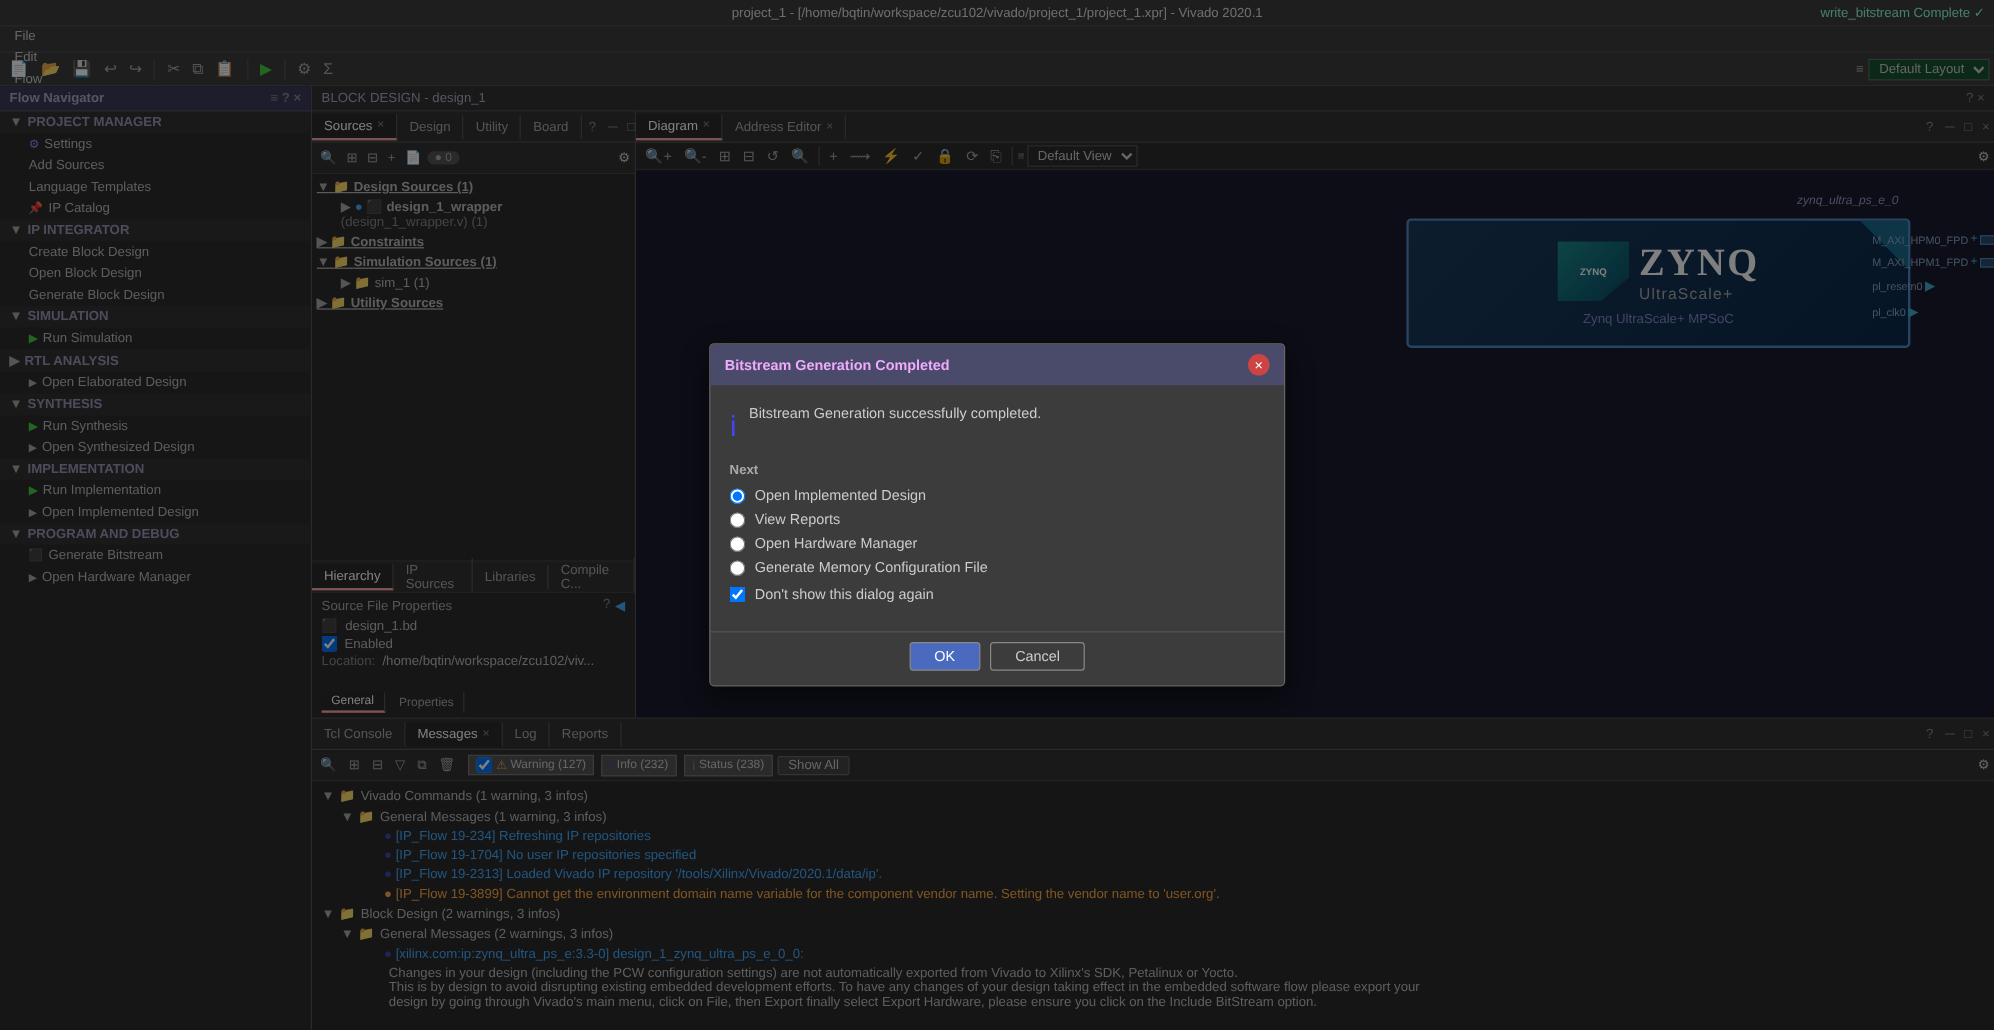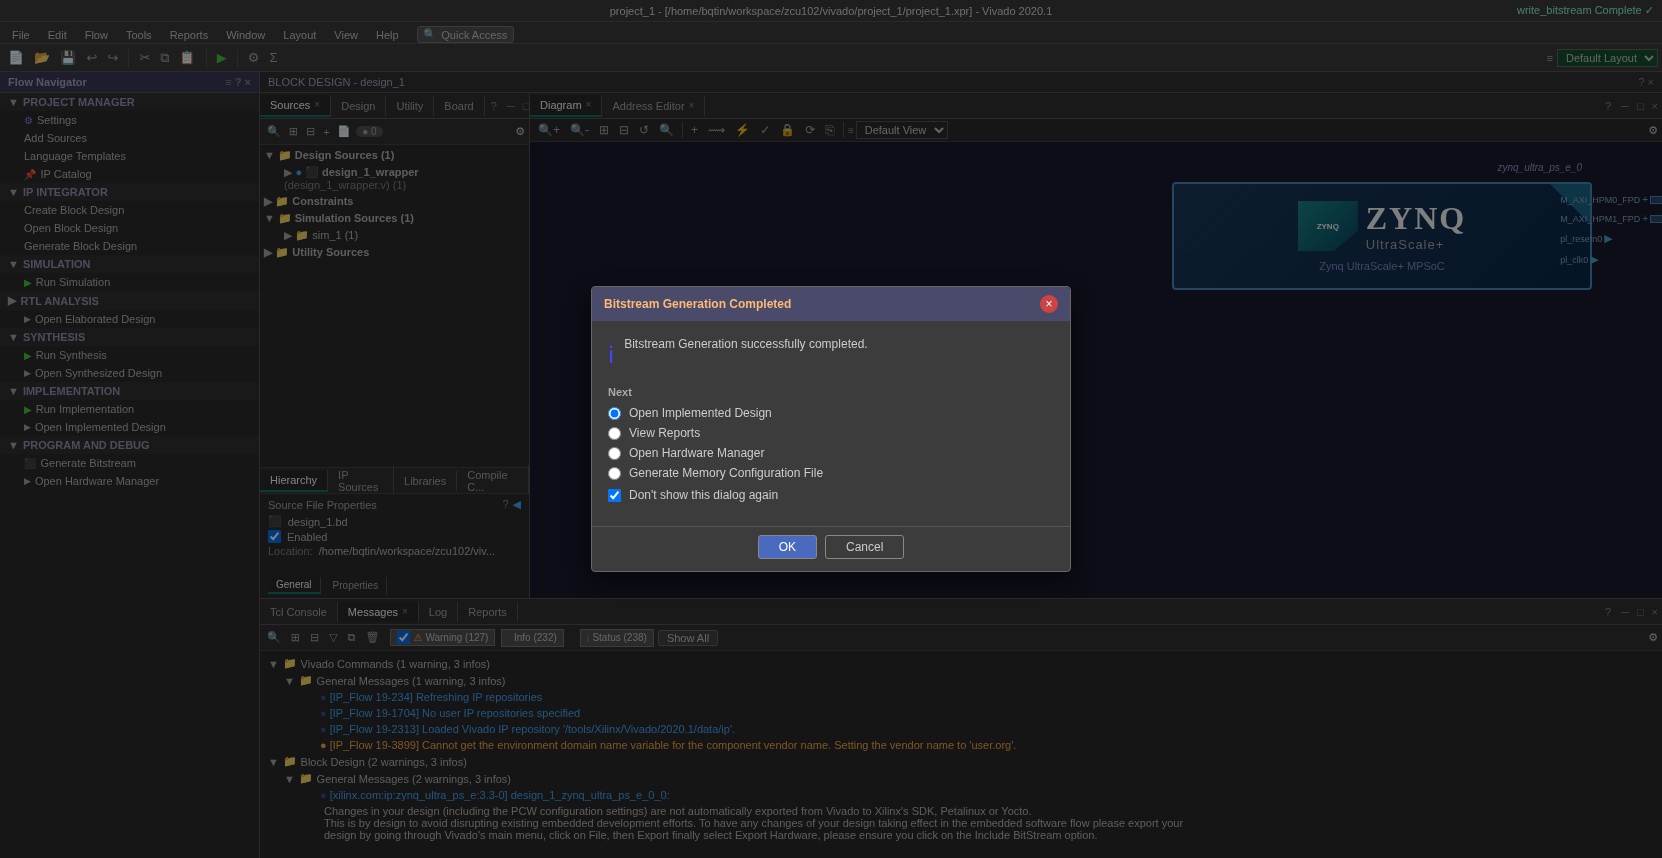--- a/index.html
+++ b/index.html
@@ -3,21 +3,21 @@
   <meta charset="utf-8">
   <style>
     * { box-sizing: border-box; margin: 0; padding: 0; }
     body { font-family: 'Segoe UI', Arial, sans-serif; font-size: 11px; background: #2b2b2b; color: #ccc; overflow: hidden; }
 
     
     #titlebar { background: #3c3c3c; color: #ddd; height: 22px; display: flex; align-items: center; justify-content: center; font-size: 11px; border-bottom: 1px solid #555; position: relative; }
     #titlebar-right { position: absolute; right: 8px; display: flex; align-items: center; gap: 8px; font-size: 11px; color: #8fc; }
 
     
-    #menubar { background: #3c3c3c; height: 22px; display: flex; align-items: flex-end; padding: 0 4px; border-bottom: 1px solid #555; gap: 2px; }
+    #menubar { background: #3c3c3c; height: 22px; display: flex; align-items: flex-start; padding: 0 4px; border-bottom: 1px solid #555; gap: 2px; flex-direction: column; }
     .menu-item { color: #ccc; padding: 2px 8px; cursor: pointer; font-size: 11px; }
     #quick-access { background: #555; border: 1px solid #777; border-radius: 3px; color: #ccc; font-size: 11px; padding: 1px 6px; display: flex; align-items: center; gap: 4px; margin-left: 8px; }
 
     
     #toolbar { background: #3c3c3c; height: 28px; display: flex; align-items: center; padding: 0 4px; border-bottom: 1px solid #555; gap: 2px; }
     .tb-btn { background: transparent; border: none; color: #aaa; cursor: pointer; padding: 2px 4px; font-size: 13px; }
     #layout-select { background: #14532d; border: 1px solid #666; color: #ccc; font-size: 11px; padding: 1px 4px; margin-left: auto; }
 
     
     #main { display: flex; height: calc(858px - 22px - 22px - 28px); }
@@ -36,56 +36,56 @@
 
     
     #center { flex: 1; display: flex; flex-direction: column; background: #2b2b2b; overflow: hidden; }
 
     
     #bd-header { background: #333; padding: 4px 8px; border-bottom: 1px solid #555; font-size: 11px; color: #aac; display: flex; align-items: center; justify-content: space-between; }
 
     
     .tab-bar { background: #333; display: flex; align-items: center; border-bottom: 1px solid #555; height: 26px; }
     .tab { padding: 4px 10px; cursor: pointer; font-size: 11px; color: #aaa; border-right: 1px solid #555; display: flex; align-items: center; gap: 4px; }
-    .tab.active { background: #2b2b2b; color: #fff; border-bottom: 2px solid #0f766e; }
+    .tab.active { background: #2b2b2b; color: #fff; border-bottom: 2px solid #fca5a5; }
     .tab-close { color: #888; font-size: 10px; cursor: pointer; }
 
     
     #sources-panel { width: 270px; background: #2d2d2d; border-right: 1px solid #555; display: flex; flex-direction: column; flex-shrink: 0; }
     #top-area { flex: 1; display: flex; overflow: hidden; }
 
     
     #diagram-area { flex: 1; background: #1e1e2e; position: relative; overflow: hidden; }
 
     
     #bottom-area { height: 260px; background: #2b2b2b; border-top: 1px solid #555; display: flex; flex-direction: column; flex-shrink: 0; }
 
     
     .panel-toolbar { background: #333; display: flex; align-items: center; padding: 2px 4px; border-bottom: 1px solid #444; gap: 2px; height: 26px; }
     .pt-btn { background: transparent; border: none; color: #aaa; cursor: pointer; padding: 1px 3px; font-size: 11px; }
 
     
     .tree-item { padding: 2px 4px 2px 8px; font-size: 11px; color: #bbb; cursor: pointer; }
-    .tree-group { padding: 2px 4px 2px 4px; font-size: 11px; color: #bbb; cursor: pointer; font-weight: bold; }
+    .tree-group { padding: 2px 4px 2px 4px; font-size: 11px; color: #bbb; cursor: pointer; font-weight: bold; text-decoration: underline; }
 
     
     #sfp { background: #2d2d2d; border-top: 1px solid #444; padding: 4px 8px; font-size: 11px; }
     #sfp-header { display: flex; align-items: center; justify-content: space-between; color: #aaa; margin-bottom: 4px; }
     .sfp-row { display: flex; gap: 6px; align-items: center; margin: 2px 0; font-size: 11px; color: #bbb; }
 
     
     .msg-item { padding: 2px 8px 2px 20px; font-size: 11px; color: #bbb; }
     .msg-item.info { color: #4af; }
     .msg-item.warn { color: #fa4; }
 
     
     #dialog-overlay { position: fixed; top: 0; left: 0; right: 0; bottom: 0; background: rgba(0,0,0,0.5); display: flex; align-items: center; justify-content: center; z-index: 100; }
     #dialog { background: #3c3c3c; border: 1px solid #666; border-radius: 4px; width: 480px; box-shadow: 0 8px 24px rgba(0,0,0,0.6); }
     #dialog-header { background: #4a4a6a; padding: 8px 12px; display: flex; align-items: center; justify-content: space-between; border-radius: 4px 4px 0 0; }
-    #dialog-title { color: #fdba74; font-weight: bold; font-size: 12px; }
+    #dialog-title { color: #f0abfc; font-weight: bold; font-size: 12px; }
     #dialog-close { background: #c44; border: none; color: #fff; width: 18px; height: 18px; border-radius: 50%; cursor: pointer; font-size: 12px; display: flex; align-items: center; justify-content: center; }
     #dialog-body { padding: 16px; }
     .dialog-success { display: flex; align-items: flex-start; gap: 10px; margin-bottom: 16px; }
     .dialog-info-icon { color: #44f; font-size: 24px; }
     .dialog-msg { color: #ccc; font-size: 12px; }
     .dialog-next { color: #aaa; font-size: 11px; font-weight: bold; margin-bottom: 8px; }
     .radio-option { display: flex; align-items: center; gap: 8px; margin: 6px 0; font-size: 12px; color: #ccc; }
     .radio-option input[type=radio] { margin: 0; }
     .checkbox-option { display: flex; align-items: center; gap: 8px; margin: 8px 0; font-size: 12px; color: #ccc; }
     .checkbox-option input[type=checkbox] { margin: 0; }
@@ -524,21 +524,21 @@
         <button class="pt-btn">🗑</button>
         <span style="background:#555;border:1px solid #777;padding:1px 6px;font-size:10px;color:#ccc;display:flex;align-items:center;gap:3px;cursor:pointer;margin-left:4px;">
           <input type="checkbox" checked="" style="margin: 0px;">
           <span style="color:#fa4;">⚠</span>
           <span>Warning (127)</span>
         </span>
         <span style="background:#555;border:1px solid #777;padding:1px 6px;font-size:10px;color:#ccc;display:flex;align-items:center;gap:3px;cursor:pointer;margin-left:2px;">
           <span style="color:#44a;">ℹ</span>
           <span>Info (232)</span>
         </span>
-        <span style="background:#555;border:1px solid #777;padding:1px 6px;font-size:10px;color:#ccc;display:flex;align-items:center;gap:3px;cursor:pointer;margin-left:12px;">
+        <span style="background:#555;border:1px solid #777;padding:1px 6px;font-size:10px;color:#ccc;display:flex;align-items:center;gap:3px;cursor:pointer;margin-left:2px;">
           <span style="color:#888;">ℹ</span>
           <span>Status (238)</span>
         </span>
         <button class="show-all-btn">Show All</button>
         <span style="margin-left:auto;">⚙</span>
       </div>
 
       <div class="console-content">
         <div>
           <div style="padding:2px 4px;font-size:11px;color:#bbb;display:flex;align-items:center;gap:4px;">

